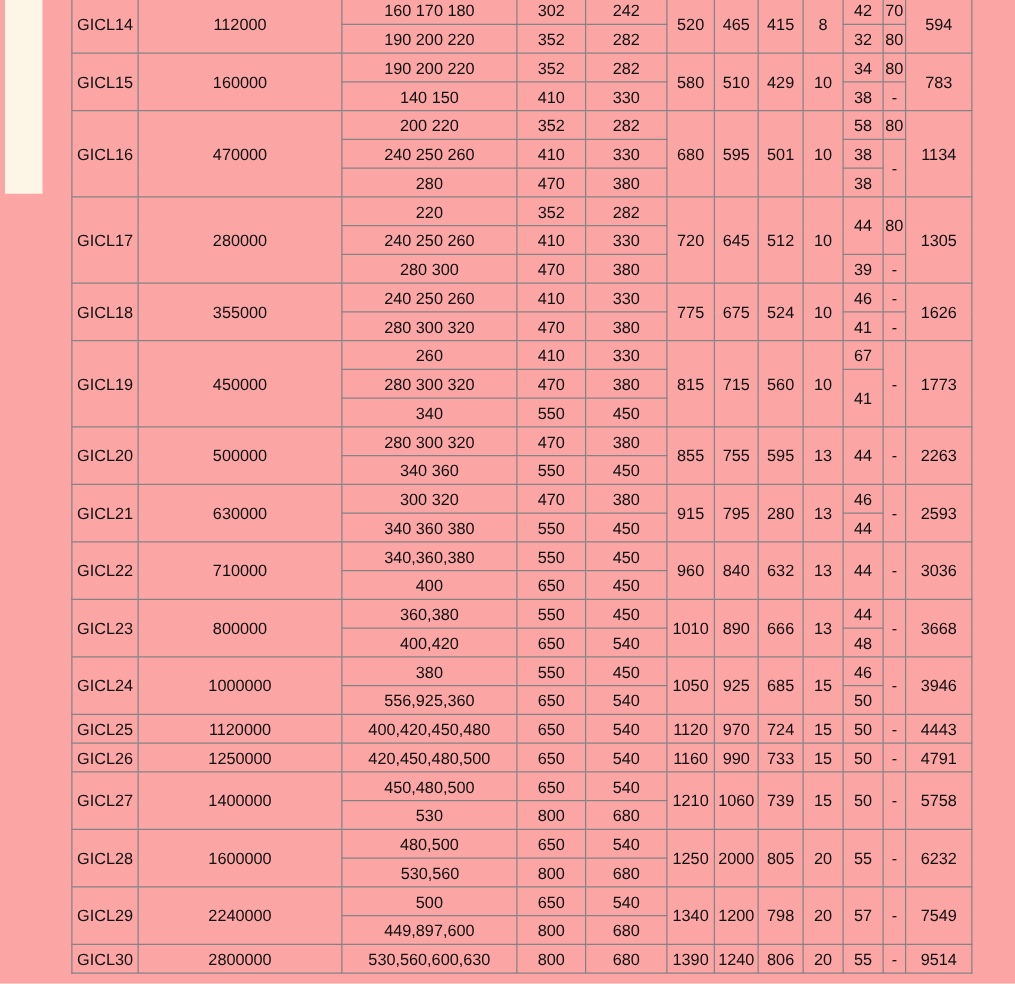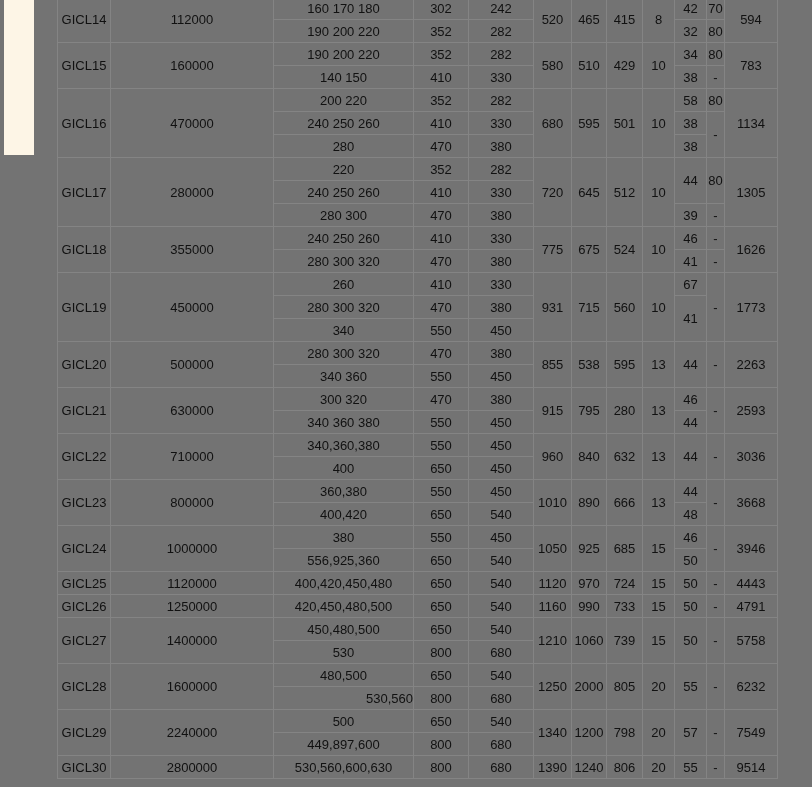--- a/index.html
+++ b/index.html
@@ -8,21 +8,21 @@
     width: 812px;
     height: 787px;
     background: #ffffff;
     overflow: hidden;
     font-family: "Liberation Sans", sans-serif;
   }
   .page {
     position: relative;
     width: 812px;
     height: 787px;
-    background: #737373;
+    background: #fca5a5;
     overflow: hidden;
   }
   .left-strip {
     position: absolute;
     left: 4px;
     top: 0;
     width: 30px;
     height: 155px;
   }
   table.spec {
@@ -39,21 +39,21 @@
     border: 1px solid #848484;
     text-align: center;
     vertical-align: middle;
     padding: 0;
     height: 22px;
     line-height: 1;
     overflow: hidden;
     white-space: nowrap;
   }
   table.spec td.left {
-    text-align: right;
+    text-align: center;
     padding-left: 1px;
   }
 </style>
 </head>
 <body>
 
 <div class="page">
   <div class="left-strip" style="background: rgb(253, 245, 230);"></div>
   <table class="spec">
     <colgroup>
@@ -186,21 +186,21 @@
           <td>380</td>
           <td>41</td>
           <td>-</td>
         </tr>
         <tr>
           <td rowspan="3">GICL19</td>
           <td rowspan="3">450000</td>
           <td>260</td>
           <td>410</td>
           <td>330</td>
-          <td rowspan="3">931</td>
+          <td rowspan="3">815</td>
           <td rowspan="3">715</td>
           <td rowspan="3">560</td>
           <td rowspan="3">10</td>
           <td>67</td>
           <td rowspan="3">-</td>
           <td rowspan="3">1773</td>
         </tr>
         <tr>
           <td>280 300 320</td>
           <td>470</td>
@@ -212,21 +212,21 @@
           <td>550</td>
           <td>450</td>
         </tr>
         <tr>
           <td rowspan="2">GICL20</td>
           <td rowspan="2">500000</td>
           <td>280 300 320</td>
           <td>470</td>
           <td>380</td>
           <td rowspan="2">855</td>
-          <td rowspan="2">538</td>
+          <td rowspan="2">755</td>
           <td rowspan="2">595</td>
           <td rowspan="2">13</td>
           <td rowspan="2">44</td>
           <td rowspan="2">-</td>
           <td rowspan="2">2263</td>
         </tr>
         <tr>
           <td>340 360</td>
           <td>550</td>
           <td>450</td>

